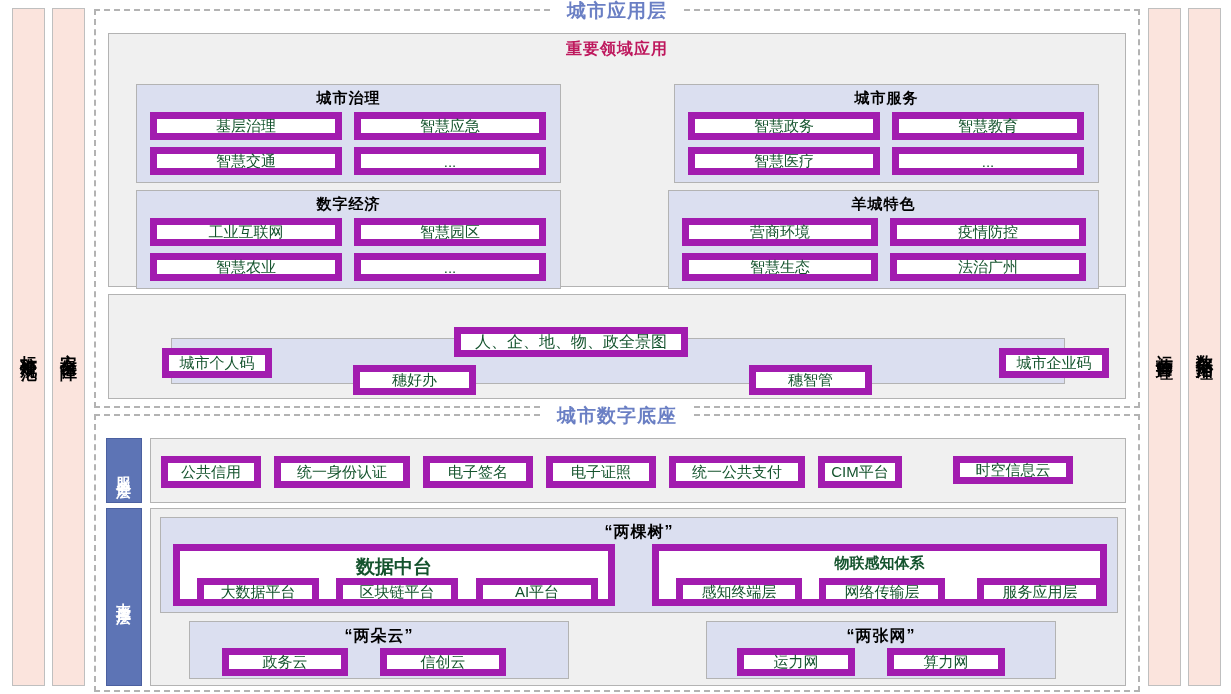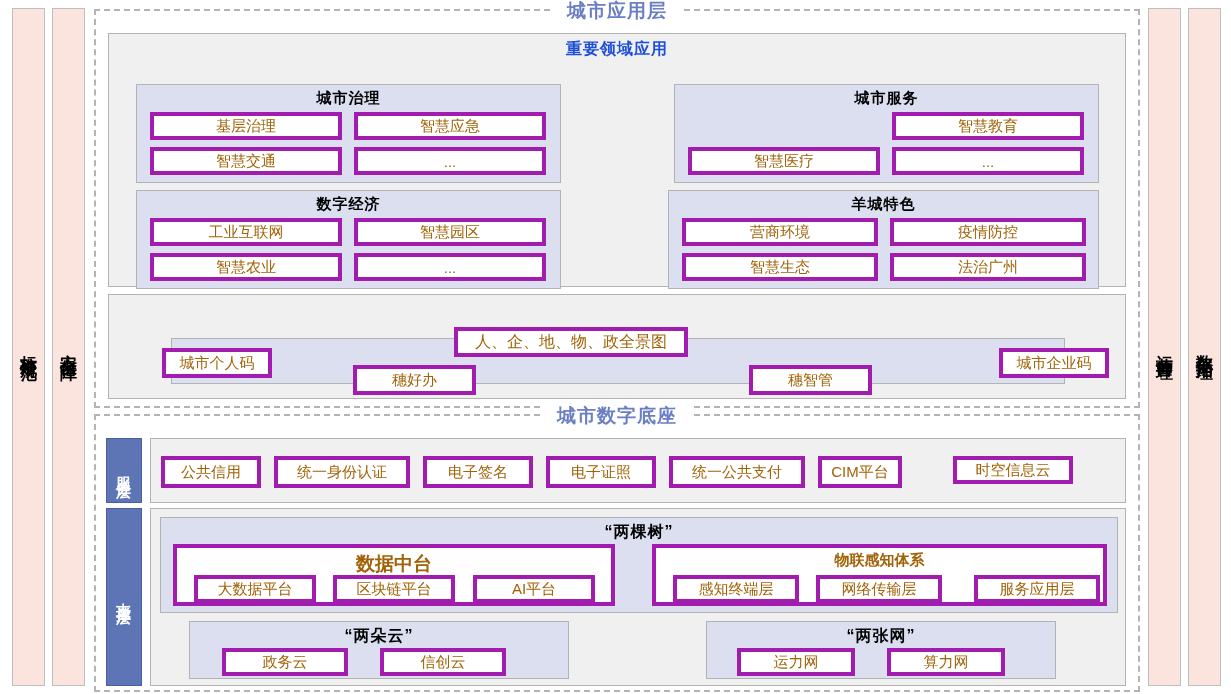--- a/index.html
+++ b/index.html
@@ -62,21 +62,21 @@
   .panel{
     position:absolute;
     background:#f0f0f0;
     border:1px solid #b3b3b3;
     box-sizing:border-box;
   }
   .panel-title{
     text-align:center;
     font-size:16px;
     font-weight:bold;
-    color:#1d4ed8;
+    color:#be185d;
     padding-top:5px;
     letter-spacing:1px;
   }
 
   
   .sub{
     position:absolute;
     background:#dbdff0;
     border:1px solid #b3b3b3;
     box-sizing:border-box;
@@ -86,25 +86,25 @@
     font-size:15px;
     font-weight:bold;
     padding-top:4px;
     letter-spacing:1px;
   }
 
   
   .chip{
     position:absolute;
     background:#ffffff;
-    border:4px solid #a21caf;
+    border:7px solid #a21caf;
     box-sizing:border-box;
     display:flex;align-items:center;justify-content:center;
     font-size:15px;
-    color:#a16207;
+    color:#14532d;
     white-space:nowrap;
   }
 
   
   .band{
     position:absolute;
     background:#dbdff0;
     border:1px solid #b3b3b3;
     box-sizing:border-box;
   }
@@ -155,20 +155,21 @@
       <div class="sub" style="left:27px;top:50px;width:425px;height:99px;">
         <div class="sub-title">城市治理</div>
         <div class="chip" style="left:13px;top:27px;width:192px;height:28px;">基层治理</div>
         <div class="chip" style="left:217px;top:27px;width:192px;height:28px;">智慧应急</div>
         <div class="chip" style="left:13px;top:62px;width:192px;height:28px;">智慧交通</div>
         <div class="chip" style="left:217px;top:62px;width:192px;height:28px;">...</div>
       </div>
 
       <div class="sub" style="left:565px;top:50px;width:425px;height:99px;">
         <div class="sub-title">城市服务</div>
+        <div class="chip" style="left:13px;top:27px;width:192px;height:28px;">智慧政务</div>
         <div class="chip" style="left:217px;top:27px;width:192px;height:28px;">智慧教育</div>
         <div class="chip" style="left:13px;top:62px;width:192px;height:28px;">智慧医疗</div>
         <div class="chip" style="left:217px;top:62px;width:192px;height:28px;">...</div>
       </div>
 
       <div class="sub" style="left:27px;top:156px;width:425px;height:99px;">
         <div class="sub-title">数字经济</div>
         <div class="chip" style="left:13px;top:27px;width:192px;height:28px;">工业互联网</div>
         <div class="chip" style="left:217px;top:27px;width:192px;height:28px;">智慧园区</div>
         <div class="chip" style="left:13px;top:62px;width:192px;height:28px;">智慧农业</div>

